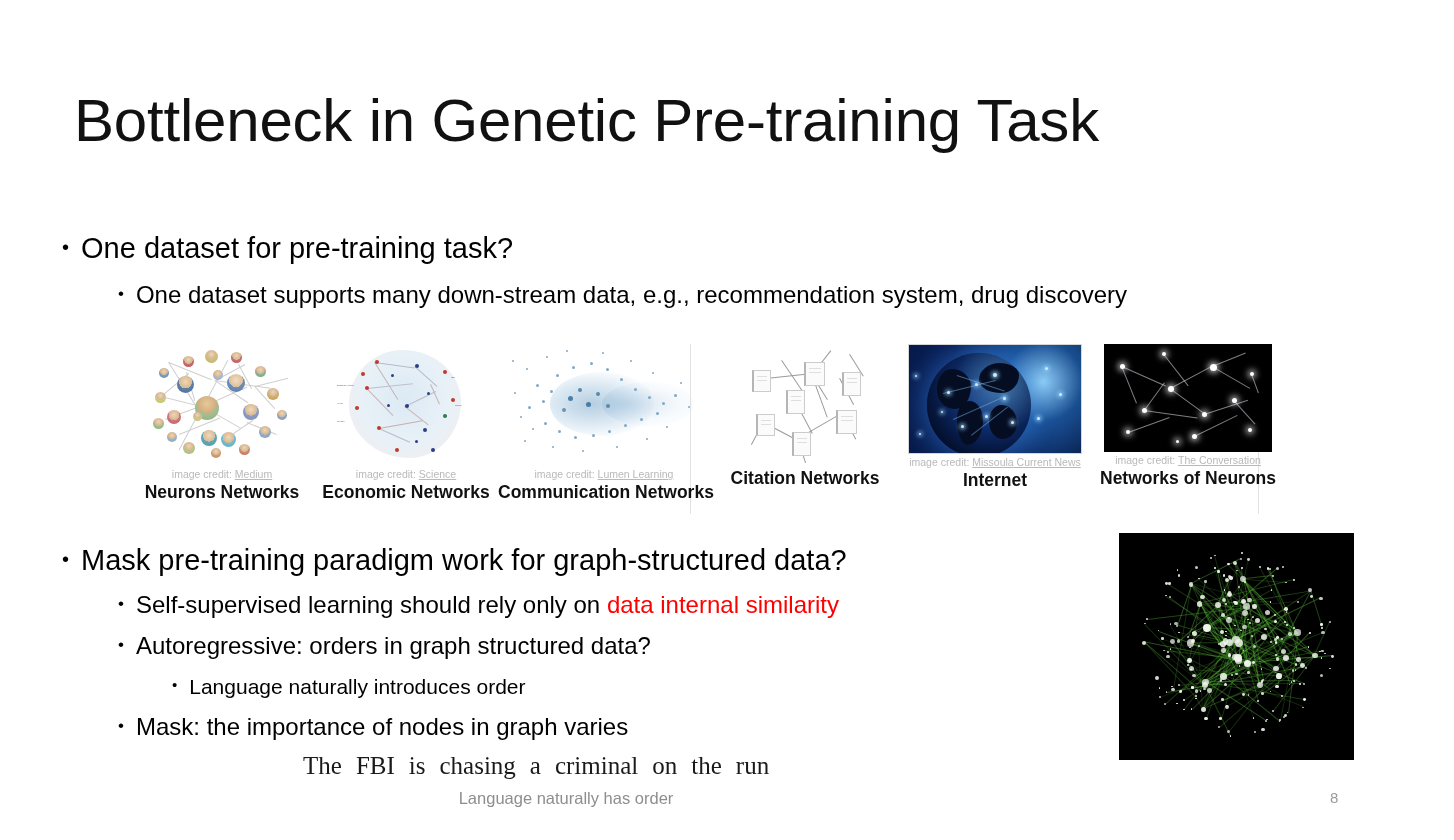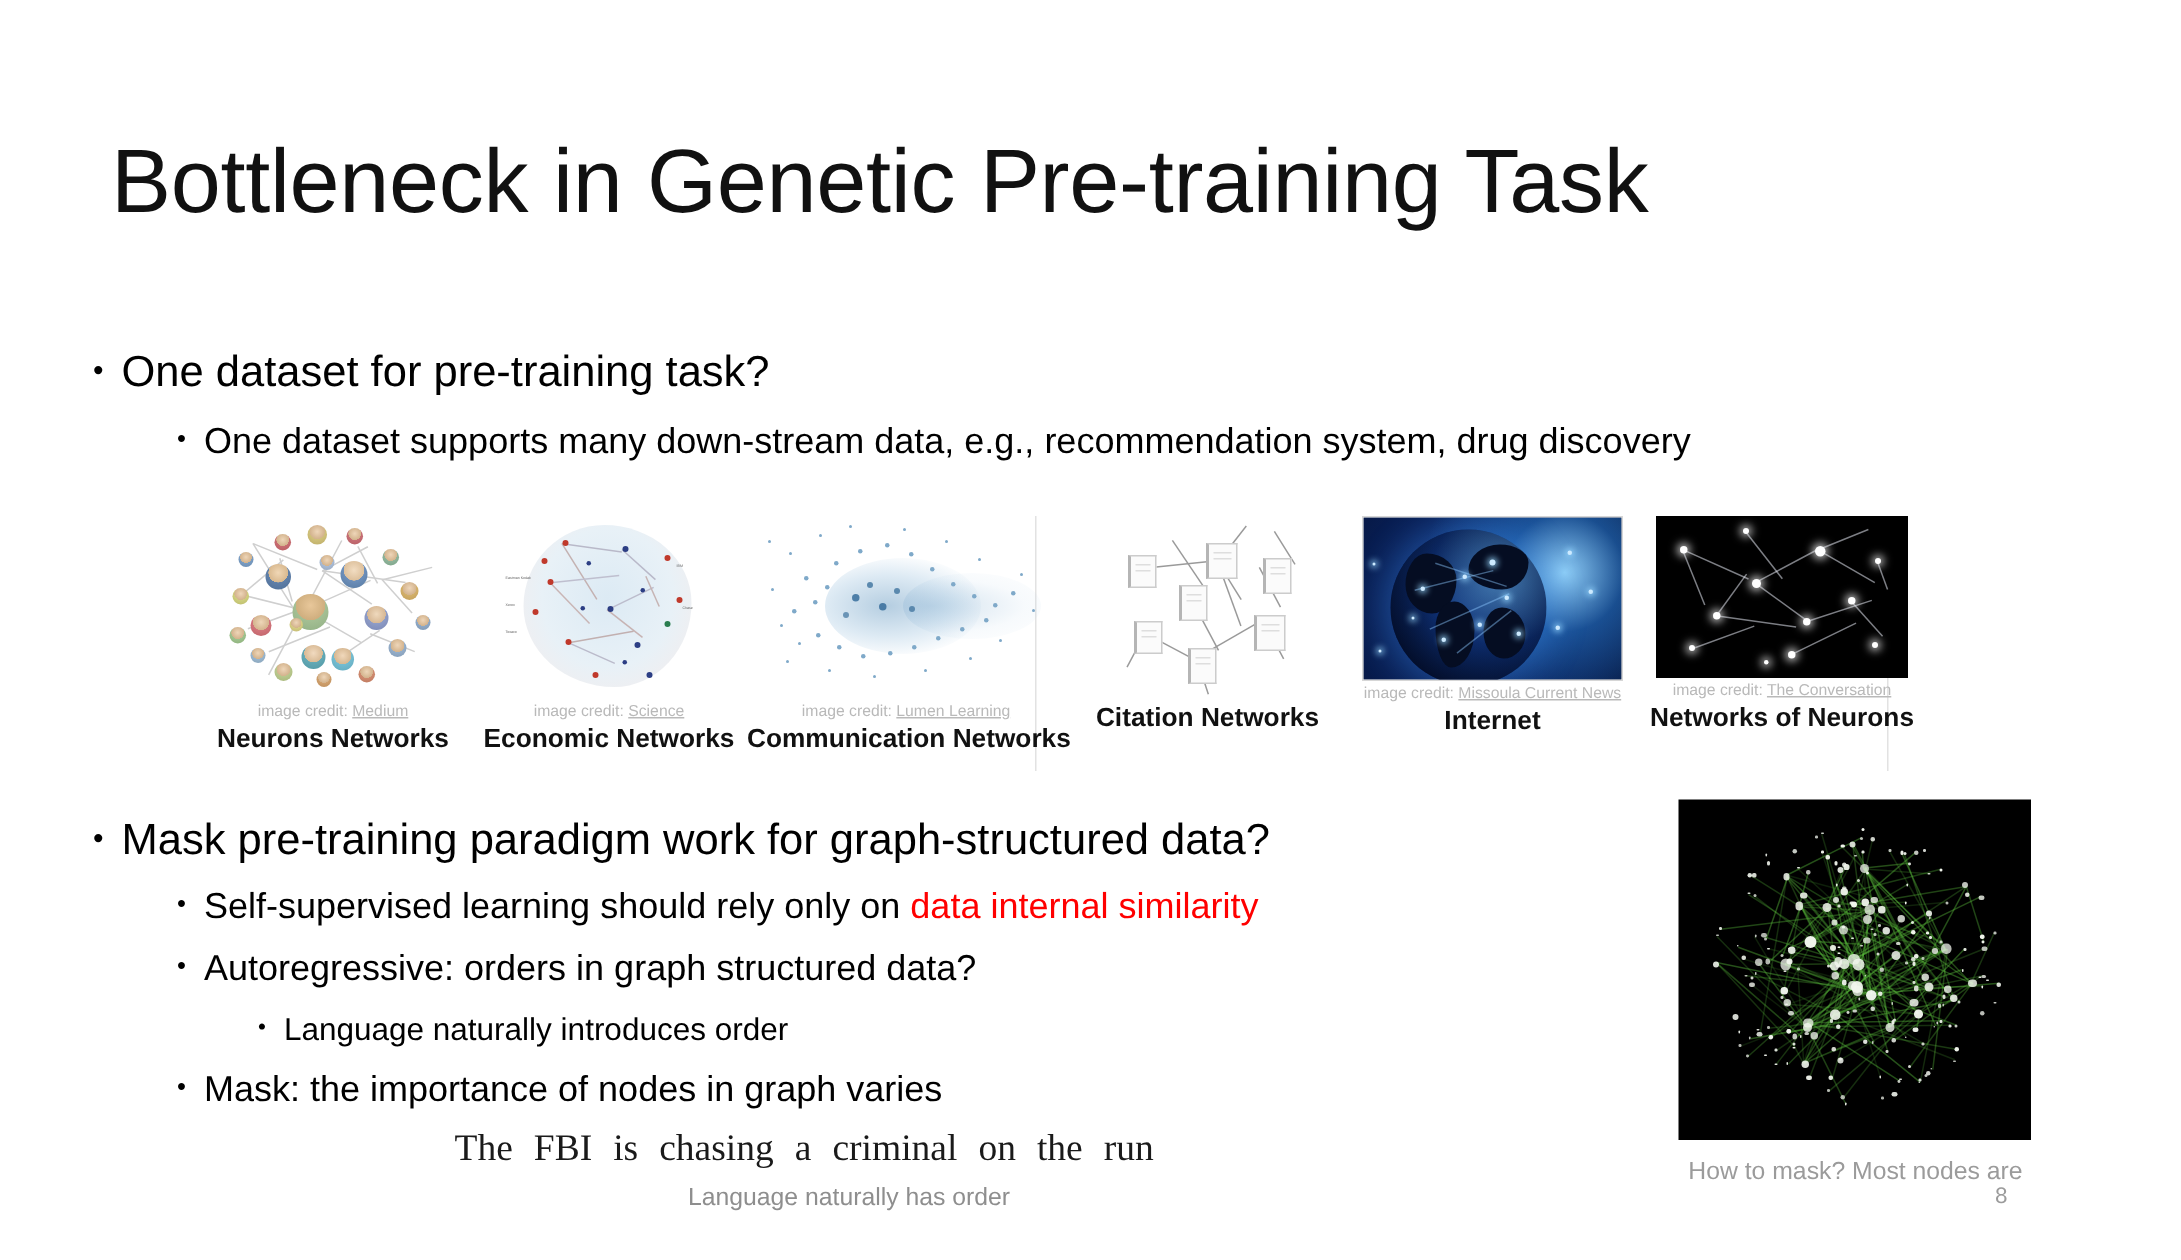--- a/index.html
+++ b/index.html
@@ -1018,15 +1018,14 @@
     <div class="ba-node" style="left: 116.357px; top: 106.082px; width: 8.13851px; height: 8.13851px; opacity: 0.85;"></div>
     <div class="ba-node" style="left: 154.6px; top: 87.0105px; width: 3.24478px; height: 3.24478px; opacity: 0.99;"></div>
     <div class="ba-node" style="left: 202.101px; top: 93.7827px; width: 1.90548px; height: 1.90548px; opacity: 0.99;"></div>
     <div class="ba-node" style="left: 201.896px; top: 116.513px; width: 2.90509px; height: 2.90509px; opacity: 0.78;"></div>
     <div class="ba-node" style="left: 133.092px; top: 71.319px; width: 4.42694px; height: 4.42694px; opacity: 0.91;"></div>
     <div class="ba-node" style="left: 47.2994px; top: 121.664px; width: 3.24354px; height: 3.24354px; opacity: 0.8;"></div>
     <div class="ba-node" style="left: 82.9214px; top: 148.952px; width: 6.35969px; height: 6.35969px; opacity: 0.83;"></div>
     <div class="ba-node" style="left: 103.697px; top: 41.1029px; width: 2.59981px; height: 2.59981px; opacity: 0.94;"></div>
   </div>
 <div id="ba-caption">
-  <div>How to mask? Most nodes are</div>
 </div>
 <div id="page-number">8</div>
 
 </body></html>

